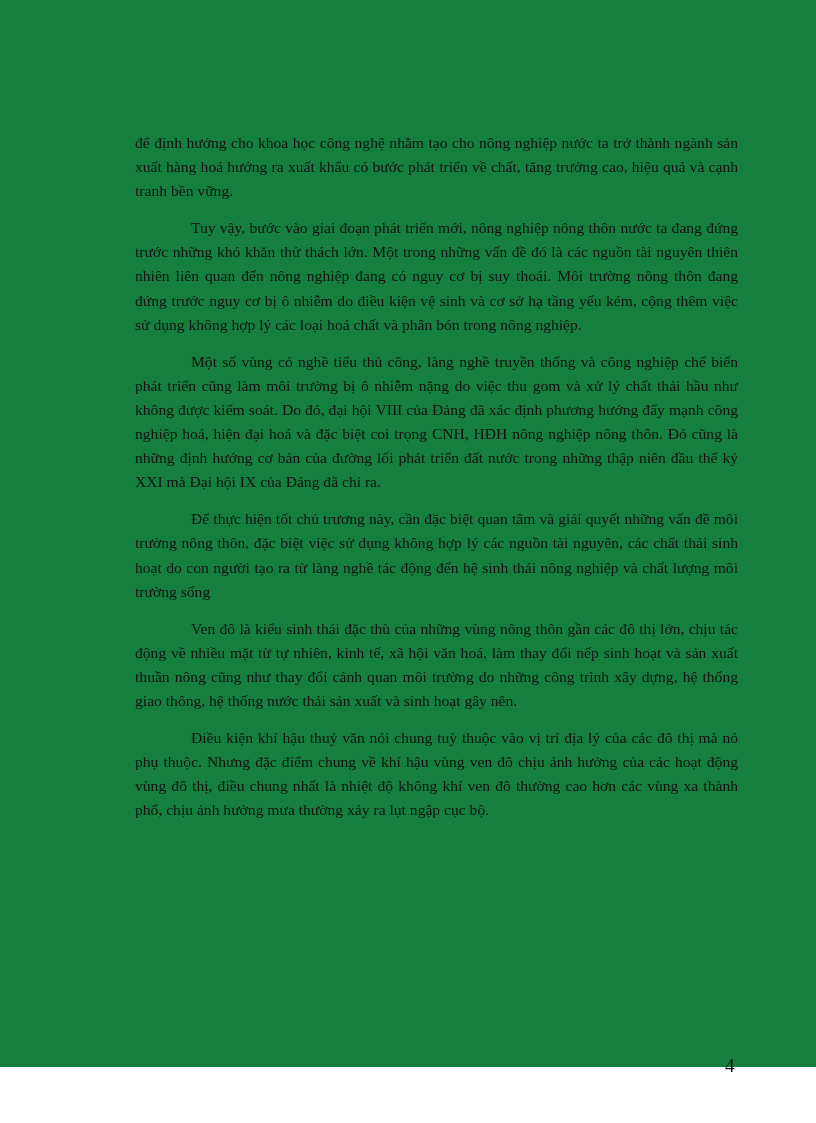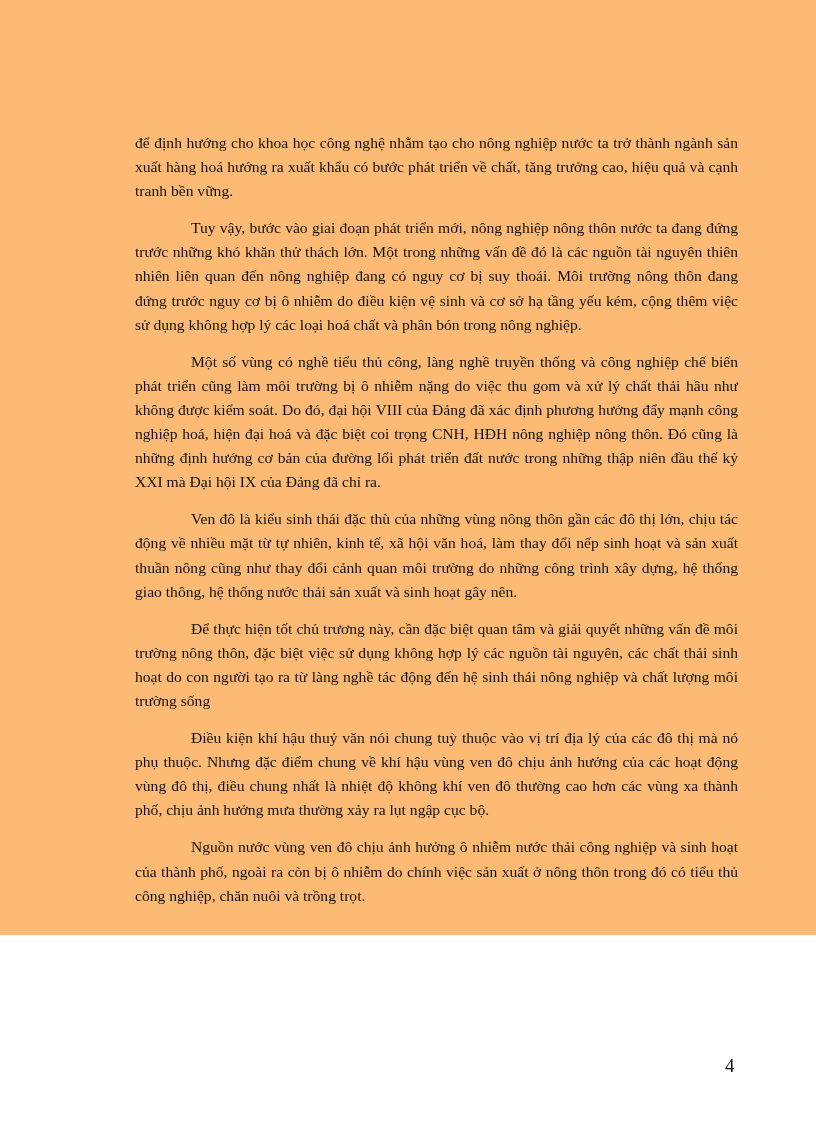--- a/index.html
+++ b/index.html
@@ -1,18 +1,18 @@
 <!DOCTYPE html>
 <html><head>
 <meta charset="utf-8">
 <style>
   html, body { margin: 0; padding: 0; background: #ffffff; }
   body { width: 816px; height: 1123px; position: relative; overflow: hidden; }
   .page {
-    position: absolute; left: 0; top: 0; width: 816px; height: 935px; background: #fdba74;
+    position: absolute; left: 0; top: 0; width: 816px; height: 1067px; background: #15803d;
   }
   .body-text {
     position: absolute; left: 135px; top: 131px; width: 603px;
     font-family: "Liberation Serif", "DejaVu Serif", serif;
     font-size: 15.6px; line-height: 24.1px; color: #111111;
     text-align: justify;
   }
   .para { margin: 0 0 8px 0; text-indent: 0; }
   .para.indent { text-indent: 56px; margin-top: 13px; }
   .para.first { text-indent: 0; }
@@ -23,19 +23,18 @@
   }
 </style>
 </head>
 <body>
 
 <div class="page">
   <div class="body-text">
     <p class="para first">để định hướng cho khoa học công nghệ nhằm tạo cho nông nghiệp nước ta trở thành ngành sản xuất hàng hoá hướng ra xuất khẩu có bước phát triển về chất, tăng trưởng cao, hiệu quả và cạnh tranh bền vững.</p>
     <p class="para indent">Tuy vậy, bước vào giai đoạn phát triển mới, nông nghiệp nông thôn nước ta đang đứng trước những khó khăn thử thách lớn. Một trong những vấn đề đó là các nguồn tài nguyên thiên nhiên liên quan đến nông nghiệp đang có nguy cơ bị suy thoái. Môi trường nông thôn đang đứng trước nguy cơ bị ô nhiễm do điều kiện vệ sinh và cơ sở hạ tầng yếu kém, cộng thêm việc sử dụng không hợp lý các loại hoá chất và phân bón trong nông nghiệp.</p>
     <p class="para indent">Một số vùng có nghề tiểu thủ công, làng nghề truyền thống và công nghiệp chế biến phát triển cũng làm môi trường bị ô nhiễm nặng do việc thu gom và xử lý chất thải hầu như không được kiểm soát. Do đó, đại hội VIII của Đảng đã xác định phương hướng đẩy mạnh công nghiệp hoá, hiện đại hoá và đặc biệt coi trọng CNH, HĐH nông nghiệp nông thôn. Đó cũng là những định hướng cơ bản của đường lối phát triển đất nước trong những thập niên đầu thế kỷ XXI mà Đại hội IX của Đảng đã chỉ ra.</p>
+    <p class="para indent">Để thực hiện tốt chủ trương này, cần đặc biệt quan tâm và giải quyết những vấn đề môi trường nông thôn, đặc biệt việc sử dụng không hợp lý các nguồn tài nguyên, các chất thải sinh hoạt do con người tạo ra từ làng nghề tác động đến hệ sinh thái nông nghiệp và chất lượng môi trường sống</p>
     <p class="para indent">Ven đô là kiểu sinh thái đặc thù của những vùng nông thôn gần các đô thị lớn, chịu tác động về nhiều mặt từ tự nhiên, kinh tế, xã hội văn hoá, làm thay đổi nếp sinh hoạt và sản xuất thuần nông cũng như thay đổi cảnh quan môi trường do những công trình xây dựng, hệ thống giao thông, hệ thống nước thải sản xuất và sinh hoạt gây nên.</p>
-    <p class="para indent">Để thực hiện tốt chủ trương này, cần đặc biệt quan tâm và giải quyết những vấn đề môi trường nông thôn, đặc biệt việc sử dụng không hợp lý các nguồn tài nguyên, các chất thải sinh hoạt do con người tạo ra từ làng nghề tác động đến hệ sinh thái nông nghiệp và chất lượng môi trường sống</p>
     <p class="para indent">Điều kiện khí hậu thuỷ văn nói chung tuỳ thuộc vào vị trí địa lý của các đô thị mà nó phụ thuộc. Nhưng đặc điểm chung về khí hậu vùng ven đô chịu ảnh hưởng của các hoạt động vùng đô thị, điều chung nhất là nhiệt độ không khí ven đô thường cao hơn các vùng xa thành phố, chịu ảnh hưởng mưa thường xảy ra lụt ngập cục bộ.</p>
-    <p class="para indent">Nguồn nước vùng ven đô chịu ảnh hưởng ô nhiễm nước thải công nghiệp và sinh hoạt của thành phố, ngoài ra còn bị ô nhiễm do chính việc sản xuất ở nông thôn trong đó có tiểu thủ công nghiệp, chăn nuôi và trồng trọt.</p>
   </div>
   <div class="page-number">4</div>
 </div>
 
 </body></html>

